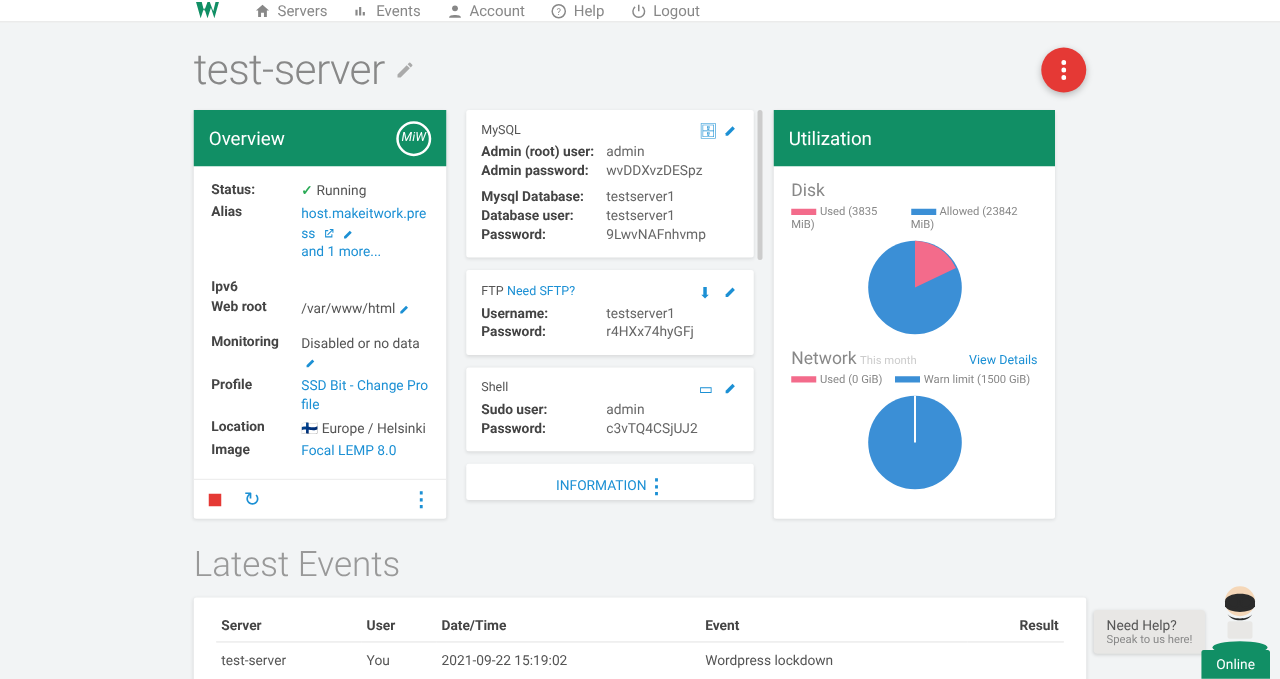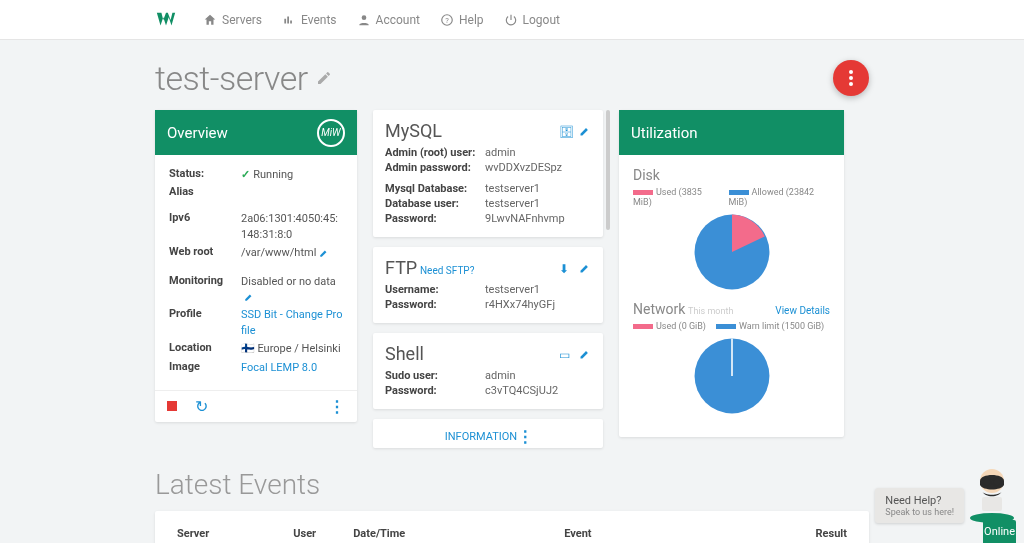--- a/index.html
+++ b/index.html
@@ -1,17 +1,17 @@
 <!DOCTYPE html>
 <html><head>
 <meta charset="utf-8">
 <style>
 * { box-sizing: border-box; margin: 0; padding: 0; }
 body { font-family: -apple-system, BlinkMacSystemFont, "Segoe UI", Roboto, Arial, sans-serif; background: #f2f4f5; color: #555; font-size: 13px; width: 1024px; }
-.topbar { background: #fff; border-bottom: 1px solid #e5e5e5; height: 40px; display: flex; align-items: center; padding: 0 0 0 155px; gap: 4px; }
+.topbar { background: #fff; border-bottom: 1px solid #e5e5e5; height: 18px; display: flex; align-items: center; padding: 0 0 0 155px; gap: 4px; }
 .logo { width: 22px; height: 22px; margin-right: 14px; }
 .logo svg { width: 100%; height: 100%; }
 .nav-item { display: inline-flex; align-items: center; gap: 5px; color: #888; font-size: 12px; padding: 4px 8px; cursor: pointer; }
 .nav-item svg { width: 14px; height: 14px; fill: currentColor; }
 .container { padding: 18px 155px 30px; }
 .title-row { display: flex; align-items: center; justify-content: space-between; margin-bottom: 12px; }
 .page-title { font-weight: 300; color: #888; font-size: 34px; letter-spacing: -0.5px; display: flex; align-items: center; gap: 8px; }
 .page-title .pen { width: 16px; height: 16px; color: #aaa; }
 .fab { width: 36px; height: 36px; border-radius: 50%; background: #e53935; display: flex; align-items: center; justify-content: center; cursor: pointer; box-shadow: 0 2px 6px rgba(0,0,0,0.25); }
 .fab svg { width: 4px; height: 16px; fill: #fff; }
@@ -34,21 +34,21 @@
 .ov-footer { border-top: 1px solid #eee; display: flex; align-items: center; justify-content: space-between; padding: 6px 12px; }
 .ov-footer .left { display: flex; gap: 18px; align-items: center; }
 .sq-stop { width: 10px; height: 10px; background: #e53935; }
 .reload { color: #1c90d4; font-size: 16px; }
 .more-dots { color: #1c90d4; font-weight: 700; font-size: 16px; cursor: pointer; }
 
 .mid { width: 230px; position: relative; }
 .scroll-ind { position: absolute; right: -7px; top: 0; width: 4px; height: 120px; background: #ccc; border-radius: 3px; }
 .subcard { background: #fff; border-radius: 2px; box-shadow: 0 1px 3px rgba(0,0,0,0.1); padding: 10px 12px; font-size: 11px; }
 .sc-head { display: flex; justify-content: space-between; align-items: center; margin-bottom: 5px; }
-.sc-title { color: #555; font-size: 18px; }
+.sc-title { color: #555; font-size: 10px; }
 .sc-icons { display: flex; gap: 8px; }
 .sc-icons span, .sc-icons svg { color: #1c90d4; fill: #1c90d4; width: 12px; height: 12px; cursor: pointer; font-size: 12px; }
 .sc-row { display: flex; margin-bottom: 2px; }
 .sc-label { width: 100px; font-weight: 700; color: #444; flex-shrink: 0; }
 .sc-val { color: #666; }
 .info-link { color: #1c90d4; font-size: 11px; padding: 8px 0 2px 2px; display: flex; justify-content: center; align-items: center; }
 .small-note { font-size: 10px; color: #1c90d4; }
 
 .util { width: 225px; }
 .ut-body { padding: 12px 14px; font-size: 11px; }
@@ -63,21 +63,21 @@
 .events-card { background: #fff; border-radius: 2px; box-shadow: 0 1px 3px rgba(0,0,0,0.1); padding: 10px 18px; }
 table { width: 100%; border-collapse: collapse; font-size: 11px; }
 th { text-align: left; font-weight: 700; color: #444; padding: 6px 4px; border-bottom: 1px solid #eee; }
 td { padding: 8px 4px; color: #555; }
 td.result { text-align: right; }
 
 .help-widget { position: fixed; right: 8px; bottom: 20px; display: flex; align-items: flex-end; gap: 4px; }
 .help-bubble { background: #e8e7e5; padding: 6px 10px; border-radius: 3px; font-size: 11px; color: #555; box-shadow: 0 1px 3px rgba(0,0,0,0.15); }
 .help-bubble small { display: block; font-size: 9px; color: #888; }
 .avatar { width: 48px; height: 60px; }
-.online-tag { position: fixed; right: 8px; bottom: 0; background: #118f65; color: #fff; font-size: 11px; padding: 5px 1px; border-radius: 2px 2px 0 0; }
+.online-tag { position: fixed; right: 8px; bottom: 0; background: #118f65; color: #fff; font-size: 11px; padding: 5px 12px; border-radius: 2px 2px 0 0; }
 </style>
 </head>
 <body>
 
 <div class="topbar">
   <span class="logo">
     <svg viewBox="0 0 24 24">
         <path fill="#118f65" d="M2 4l4 14 3-9 3 9 3-9 3 9 4-14h-3l-2 8-3-8h-2l-3 8-2-8z"></path>
       </svg>
   </span>
@@ -139,25 +139,34 @@
         <span class="hdr-title">Overview</span>
         <span class="circ">MiW</span>
       </div>
       <div class="ov-body">
         <div class="ov-row">
             <span class="ov-label">Status:</span>
           <span class="ov-val"><span class="check">✓</span><span>Running</span></span>
           </div>
         <div class="ov-row">
             <span class="ov-label">Alias</span>
+          <span class="ov-val">
+            <span class="link">host.makeitwork.press</span>
+            <svg class="pen-ic" viewBox="0 0 24 24">
+                <path d="M14 3h7v7h-2V6.4L10.4 15 9 13.6 17.6 5H14V3zM5 5h6v2H7v10h10v-4h2v6H5V5z"></path>
+              </svg>
+            <svg class="pen-ic" viewBox="0 0 24 24">
+                <path d="M3 17.25V21h3.75L17.81 9.94l-3.75-3.75L3 17.25z"></path>
+              </svg><br>
+            <span class="link">and 1 more...</span>
+          </span>
           </div>
         <div class="sep"></div>
         <div class="ov-row">
             <span class="ov-label">Ipv6</span>
-            <span class="ov-val">2a06:1301:4050:45:148:31:8:0</span>
           </div>
         <div class="ov-row">
             <span class="ov-label">Web root</span>
           <span class="ov-val"><span>/var/www/html</span><svg class="pen-ic" viewBox="0 0 24 24">
                 <path d="M3 17.25V21h3.75L17.81 9.94l-3.75-3.75L3 17.25z"></path>
               </svg></span>
           </div>
         <div class="sep"></div>
         <div class="ov-row">
             <span class="ov-label">Monitoring</span>

